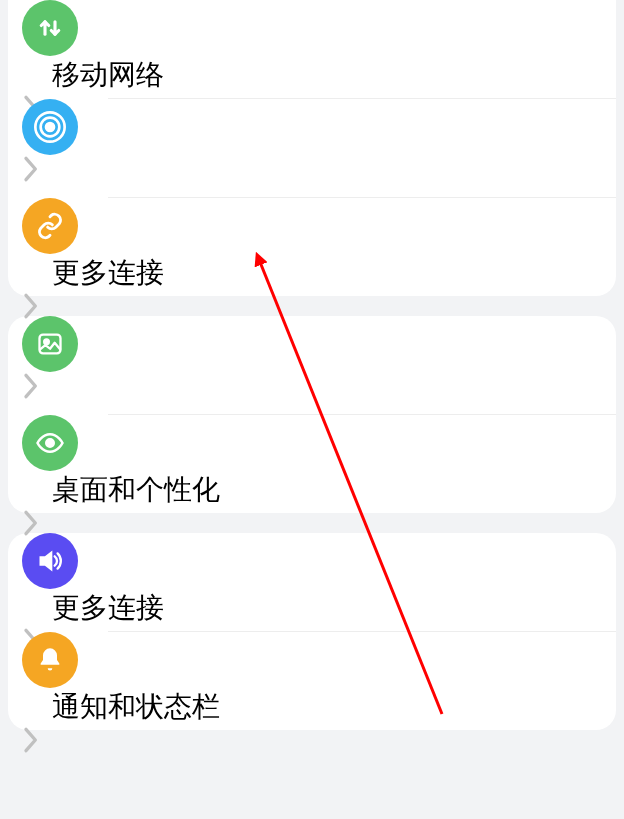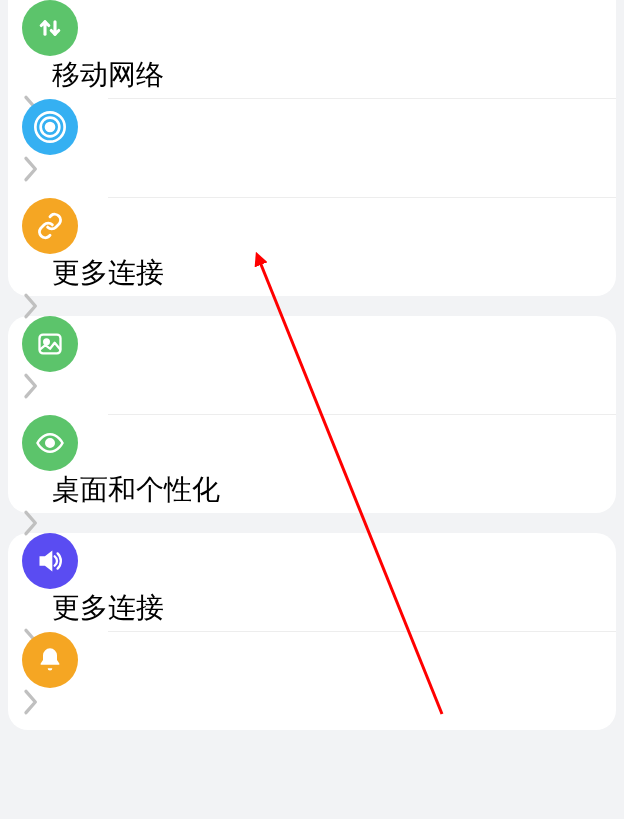--- a/index.html
+++ b/index.html
@@ -144,20 +144,21 @@
           </svg></div>
       </div>
       <div class="divider"></div>
       <div class="row">
         <div class="icon-wrap" style="background: rgb(245, 166, 35);">
           <svg width="28" height="28" viewBox="0 0 24 24" fill="#ffffff">
             <path d="M12 2a6 6 0 0 0-6 6v4l-2 3v1h16v-1l-2-3V8a6 6 0 0 0-6-6z"></path>
             <path d="M10 19a2 2 0 0 0 4 0"></path>
           </svg>
         </div>
+        <div class="label">通知和状态栏</div>
         <div class="chevron"><svg width="16" height="28" viewBox="0 0 12 20" fill="none" stroke="currentColor" stroke-width="2.5" stroke-linecap="round" stroke-linejoin="round">
             <path d="M3 2l7 8-7 8"></path>
           </svg></div>
       </div>
     </div>
   </div>
 
 <svg class="arrow-overlay" width="624" height="819">
   <defs>
     <marker id="arrowhead" markerWidth="14" markerHeight="14" refX="3" refY="7" orient="auto" markerUnits="userSpaceOnUse">

